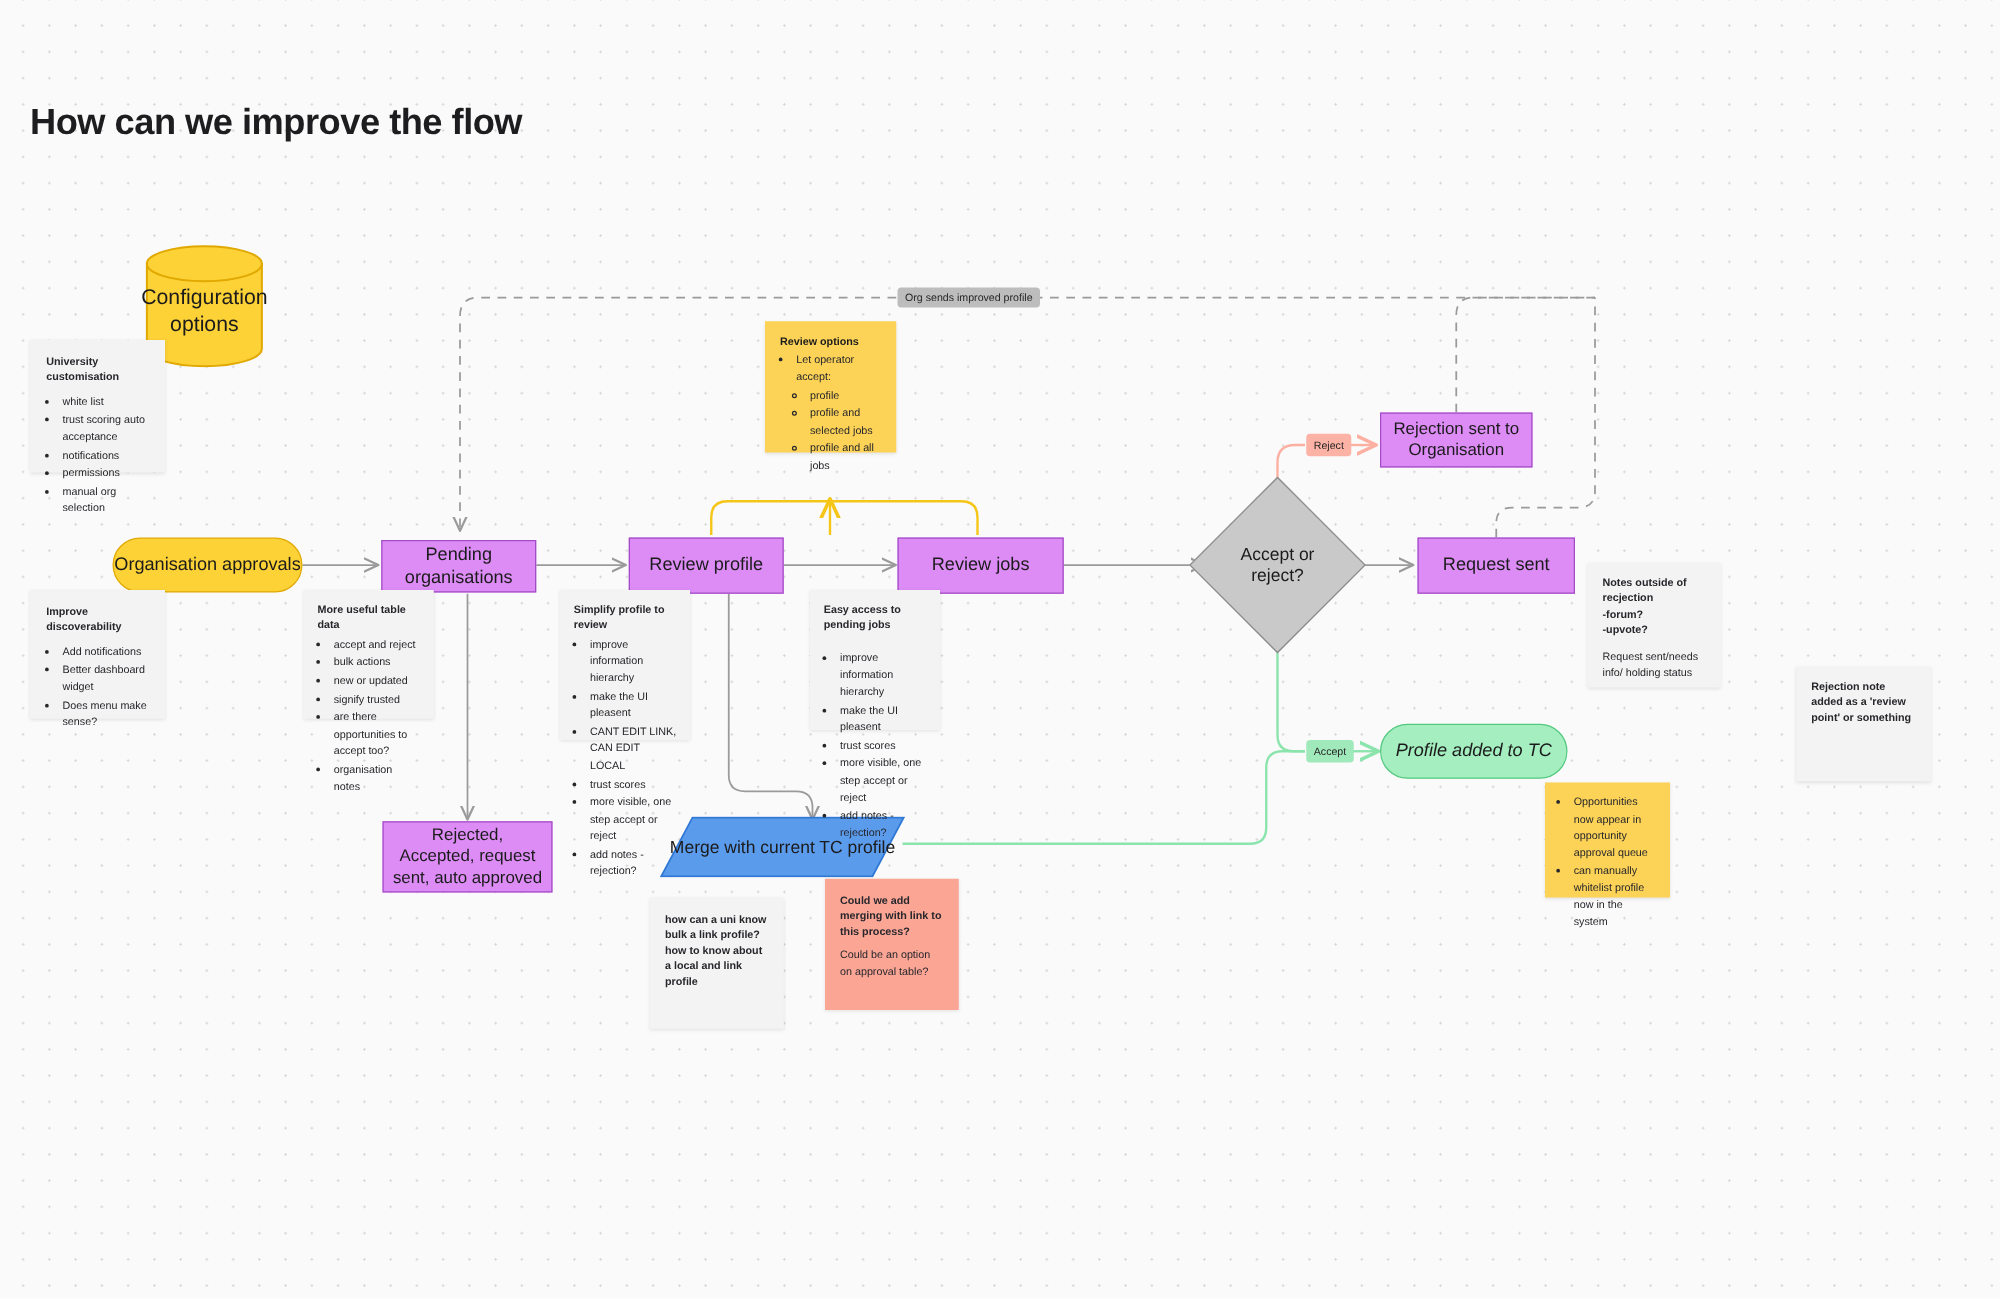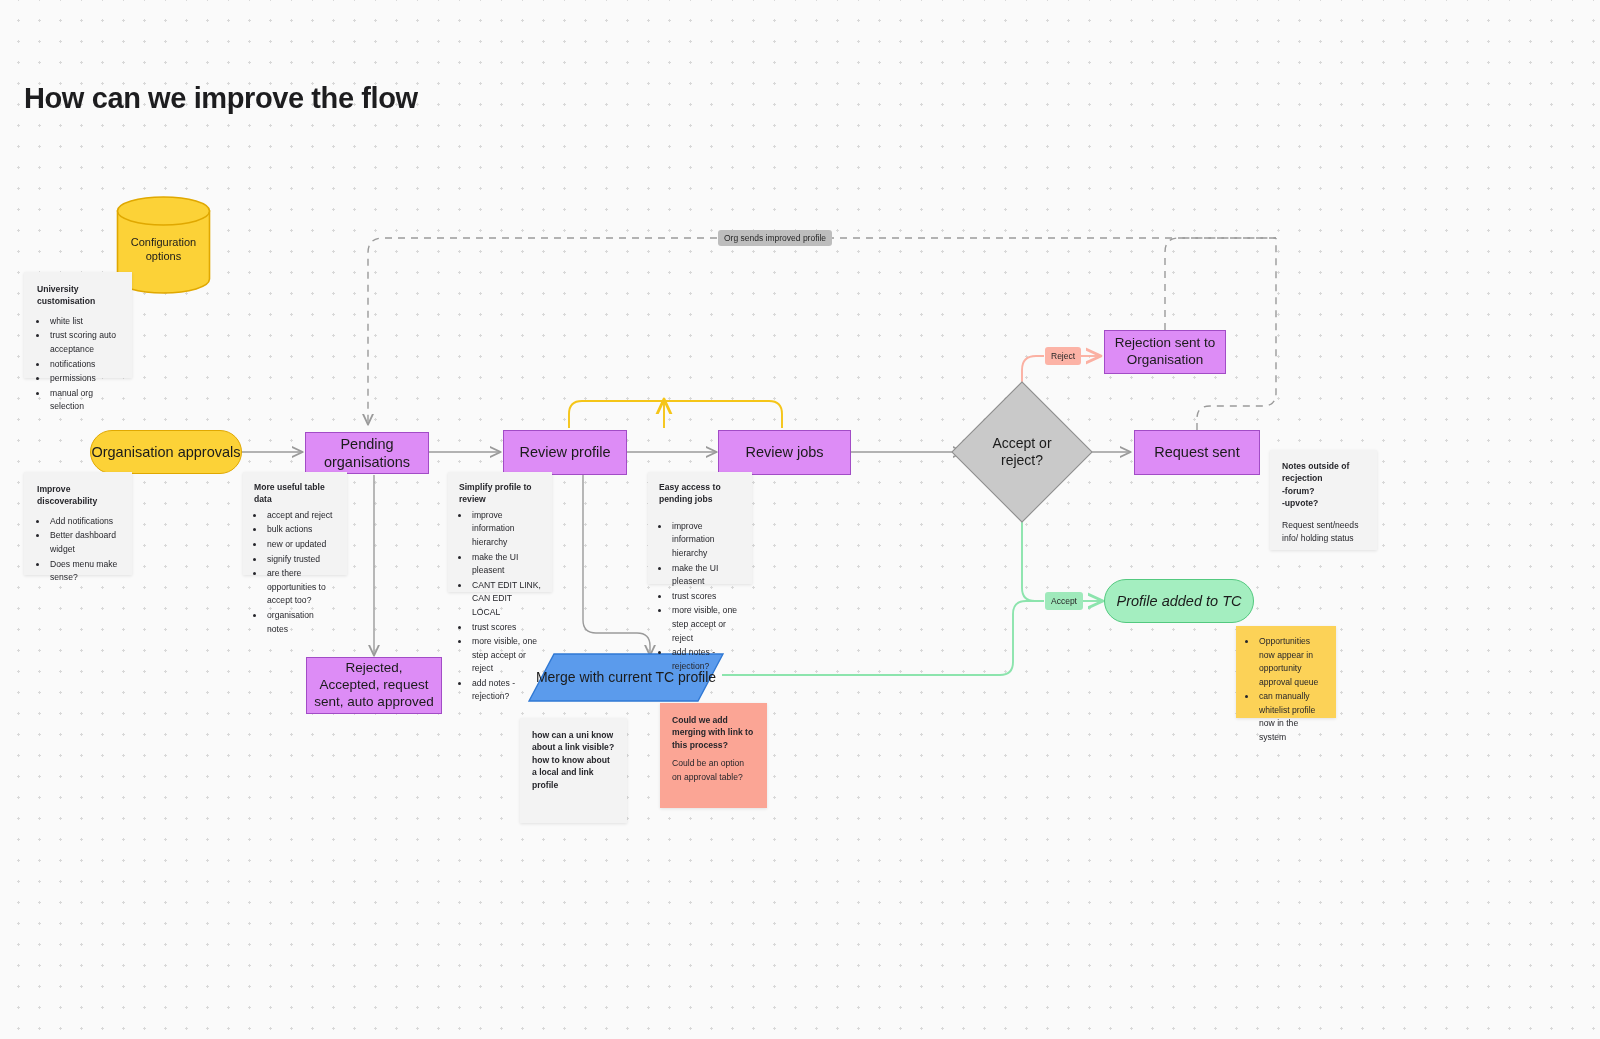--- a/index.html
+++ b/index.html
@@ -52,21 +52,21 @@
   }
   .n-diamond-label {
     position: absolute; left: 0; top: 0; width: 100%; height: 100%;
     display: flex; align-items: center; justify-content: center;
     text-align: center; font-size: 14px; color: #1b1b1b; line-height: 1.25;
   }
   .n-cyl { position: absolute; }
   .n-cyl-label {
     position: absolute; left: 0; top: 0; width: 100%; height: 100%;
     display: flex; align-items: center; justify-content: center;
-    text-align: center; font-size: 11px; color: #1b1b1b; line-height: 1.3;
+    text-align: center; font-size: 17px; color: #1b1b1b; line-height: 1.3;
   }
   .n-para { position: absolute; }
   .n-para-label {
     position: absolute; left: 0; top: 0; width: 100%; height: 100%;
     display: flex; align-items: center; justify-content: center;
     text-align: center; font-size: 14px; color: #1b1b1b; line-height: 1.3;
   }
 
   
   .note {
@@ -255,39 +255,53 @@
     <h4 style="margin-bottom:14px;">Easy access to pending jobs</h4>
     <ul>
       <li>improve information hierarchy</li>
       <li>make the UI pleasent</li>
       <li>trust scores</li>
       <li>more visible, one step accept or reject</li>
       <li>add notes - rejection?</li>
     </ul>
   </div>
 
+  <div class="note note-yellow" style="left:612px; top:257px; width:105px; height:105px; padding:10px 12px;">
+    <h4 style="margin-bottom:2px;">Review options</h4>
+    <ul>
+      <li>Let operator accept:</li>
+      <ul>
+        <li>profile</li>
+        <li>profile and selected jobs</li>
+        <li>profile and all jobs</li>
+      </ul>
+    </ul>
+  </div>
 
   <div class="note note-grey" style="left:1270px; top:450px; width:107px; height:100px; padding:10px 12px;">
     <h4 class="tight" style="margin-bottom:0;">Notes outside of</h4>
     <h4 class="tight" style="margin-bottom:0;">recjection</h4>
     <h4 class="tight" style="margin-bottom:0;">-forum?</h4>
     <h4 class="tight" style="margin-bottom:9px;">-upvote?</h4>
     <p class="tight">Request sent/needs info/ holding status</p>
   </div>
 
+  <div class="note note-grey" style="left:1437px; top:533px; width:108px; height:92px; padding:10px 12px;">
+    <h4 class="tight">Rejection note added as a 'review point' or something</h4>
+  </div>
 
   <div class="note note-yellow" style="left:1236px; top:626px; width:100px; height:92px; padding:9px 10px;">
     <ul>
       <li>Opportunities now appear in opportunity approval queue</li>
       <li>can manually whitelist profile now in the system</li>
     </ul>
   </div>
 
   <div class="note note-grey" style="left:520px; top:718px; width:107px; height:105px; padding:11px 12px;">
-    <h4 class="tight" style="margin-bottom:0;">how can a uni know about a link visible?</h4>
+    <h4 class="tight" style="margin-bottom:0;">how can a uni know bulk a link profile?</h4>
     <h4 class="tight">how to know about a local and link profile</h4>
   </div>
 
   <div class="note note-pink" style="left:660px; top:703px; width:107px; height:105px; padding:11px 12px;">
     <h4 style="margin-bottom:6px;">Could we add merging with link to this process?</h4>
     <p class="tight">Could be an option on approval table?</p>
   </div>
 
 </div>
 

